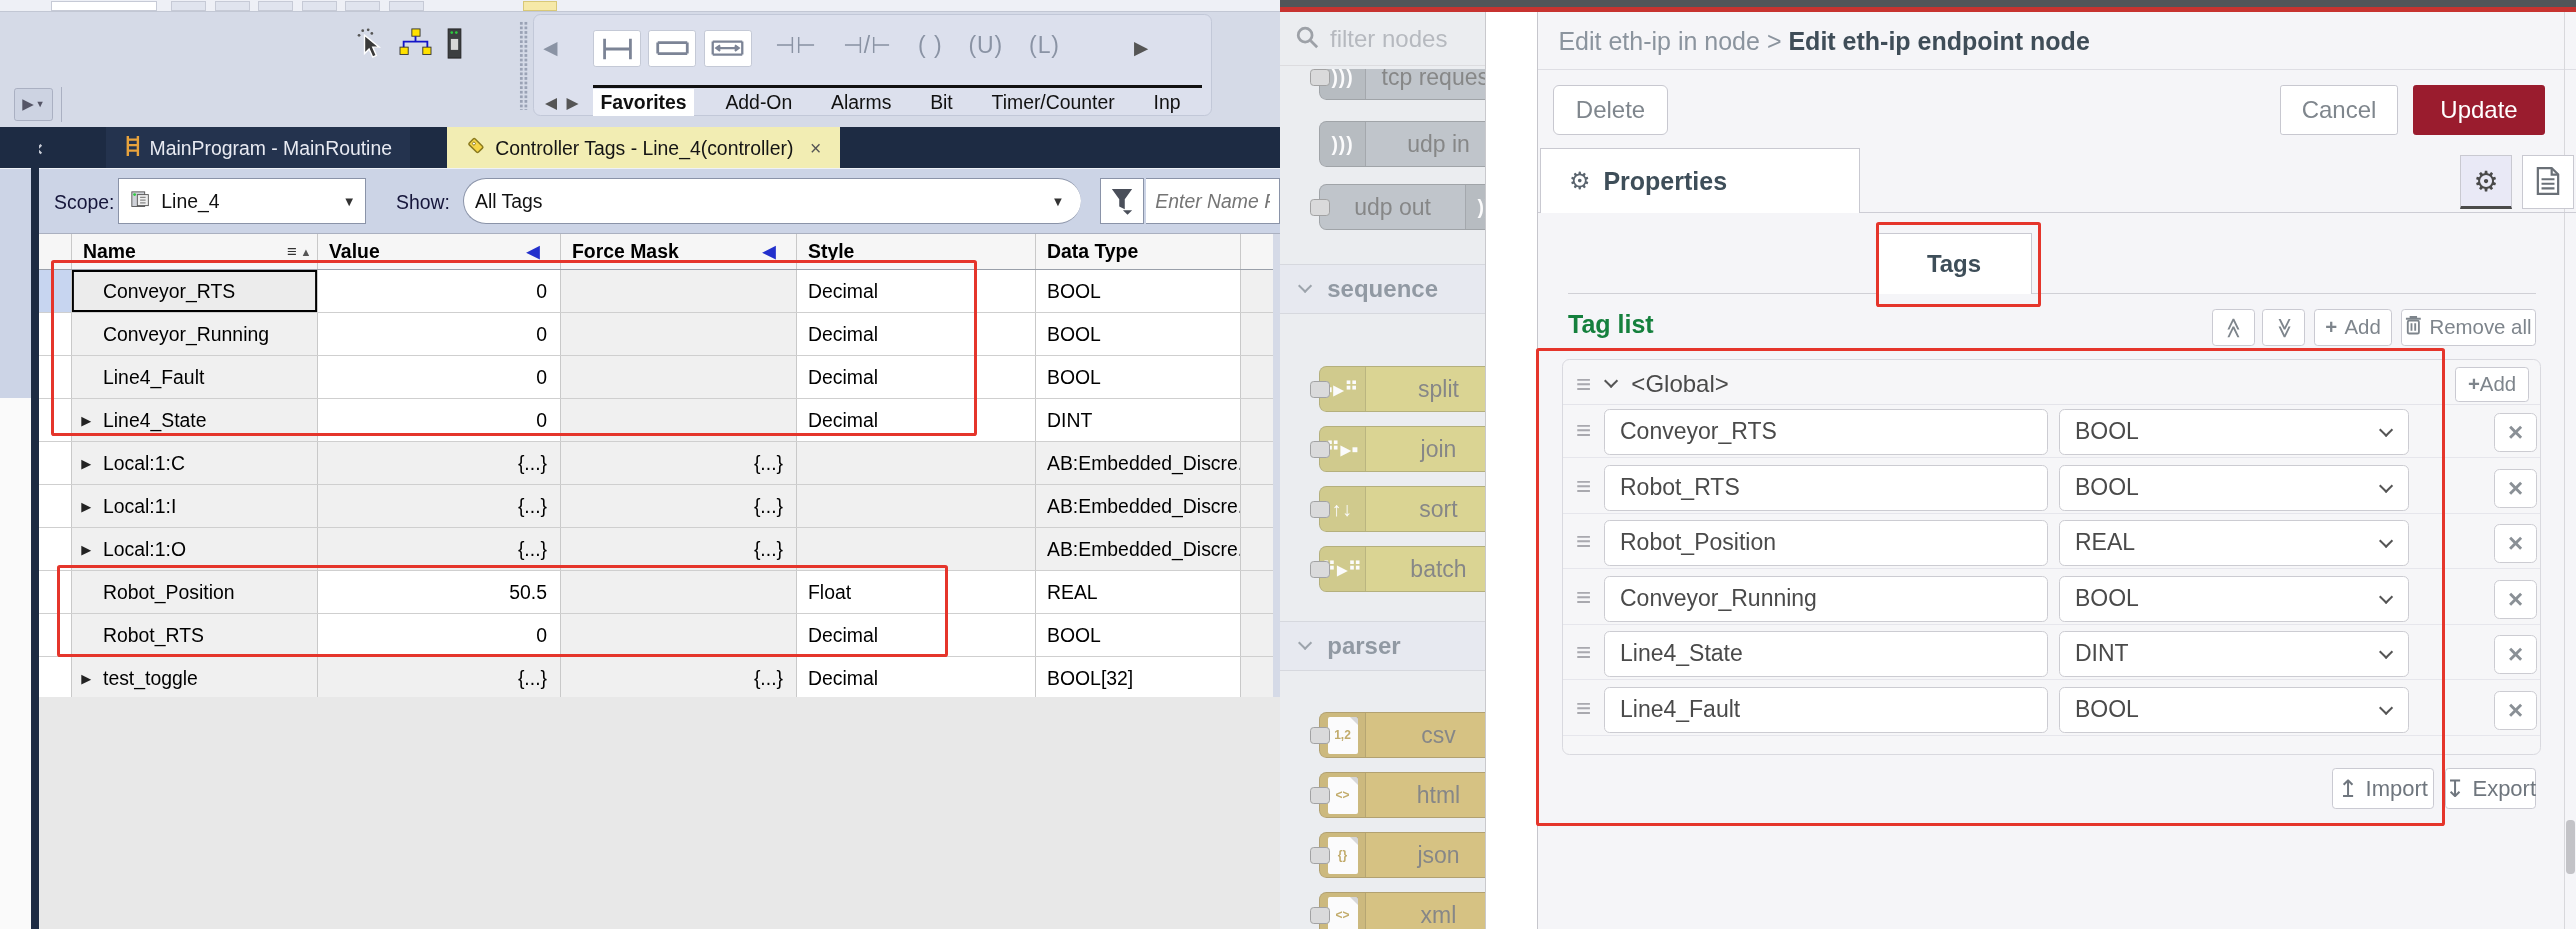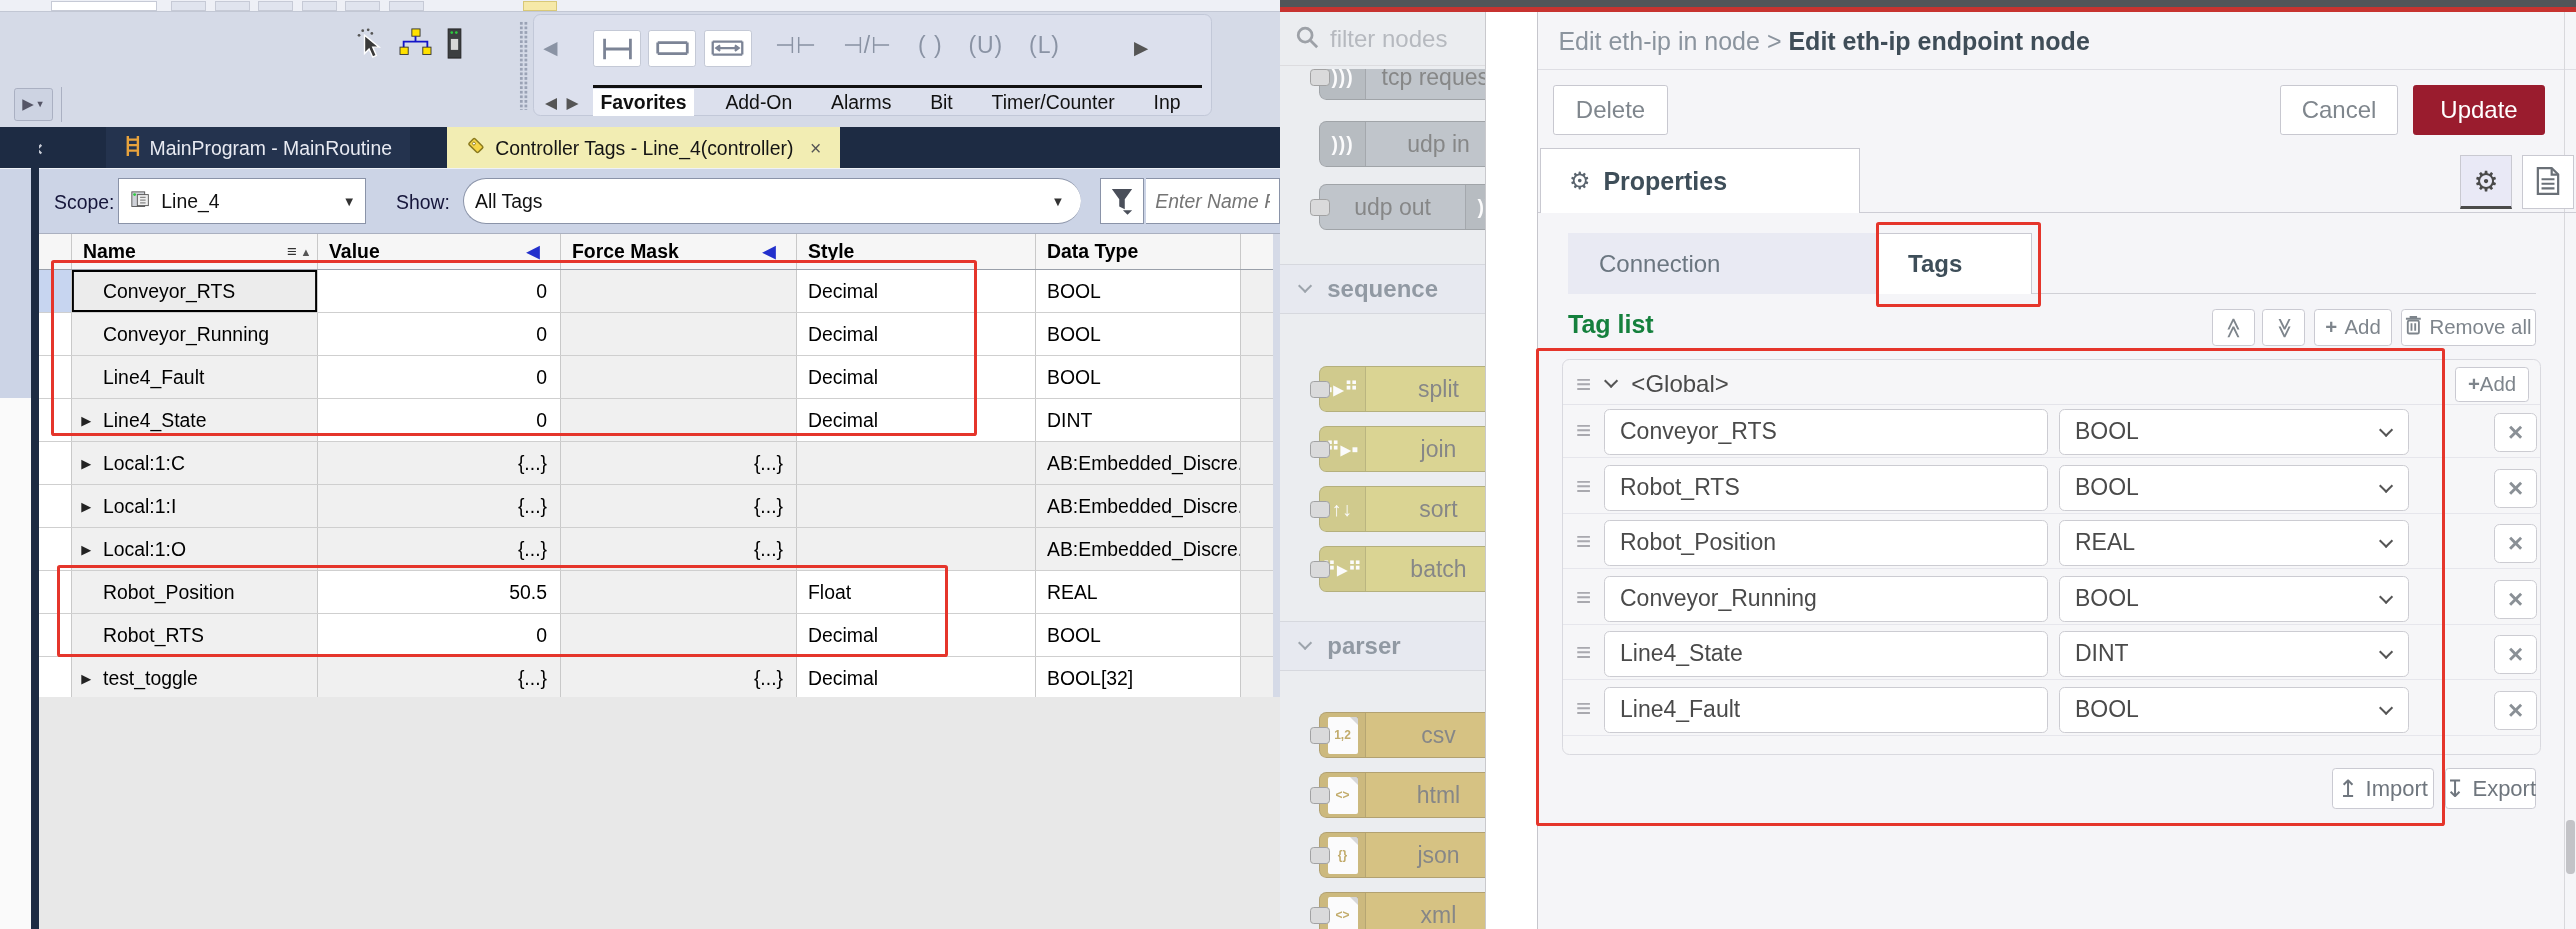--- a/index.html
+++ b/index.html
@@ -91,21 +91,21 @@
   .crumb b { color:#3f4d58; font-weight:bold; }
   .traydiv { position:absolute; left:0; top:57px; width:100%; height:0.9px; background:#dedee4; }
   .btn { position:absolute; height:50px; border:0.9px solid #c8c8d0; border-radius:2.8px; background:#fff; color:#7f868d; font-size:24px; display:flex; align-items:center; justify-content:center; }
   .btn.update { background:#9a1c2e; border-color:#9a1c2e; color:#fff; }
   .propstab { position:absolute; left:1.9px; top:136px; width:320px; height:65px; background:#fff; border:0.9px solid #c9c9d1; border-bottom:none; display:flex; align-items:center; gap:13px; padding:0 28px; font-size:25px; font-weight:bold; color:#3e4e59; z-index:3; }
   .propsline { position:absolute; left:0; top:200px; width:100%; height:0.9px; background:#cdcdd5; z-index:2; }
   .sqbtn { position:absolute; top:143px; width:52px; height:54px; border:0.9px solid #c9c9d1; background:#fff; display:flex; align-items:center; justify-content:center; z-index:3; }
   .sqbtn.gear { background:#e9e9f6; border-bottom:3.7px solid #4a4a4a; }
   .innertab { position:absolute; top:221px; height:61px; display:flex; align-items:center; padding:0 31px; font-size:24px; z-index:3; }
   .innertab.conn { left:30px; width:308px; background:#e9eaf3; color:#6b7680; }
-  .innertab.tags { left:338px; width:156px; background:#fff; border:0.9px solid #c9c9d1; border-bottom:none; color:#3e4e59; font-weight:bold; }
+  .innertab.tags { left:338px; width:156px; background:#fff; border:0.9px solid #c9c9d1; border-bottom:none; color:#3e4e59; font-weight:bold; justify-content:center; }
   .innerline { position:absolute; left:30px; top:281px; width:968px; height:0.9px; background:#d0d0d6; z-index:2; }
   .taglist-title { position:absolute; left:30px; top:298px; font-size:25px; font-weight:bold; color:#15803d; }
   .minibtn { position:absolute; top:297px; height:37px; border:0.9px solid #cacad2; border-radius:3.7px; background:#fff; color:#7e858c; font-size:20.4px; display:flex; align-items:center; justify-content:center; gap:7.4px; }
   .tagbox { position:absolute; left:24px; top:347px; width:979px; height:396px; background:#f6f6f8; border:0.9px solid #d9d9df; border-radius:7.4px; }
   .globalhdr { position:absolute; left:0; top:3.7px; width:100%; height:41px; display:flex; align-items:center; gap:15px; padding:0 13px; border-bottom:0.9px solid #e4e4ea; color:#4a4a4a; font-size:24px; }
   .handle { color:#a9a9af; font-size:26px; line-height:1; }
   .tagrow { position:absolute; left:0; width:100%; height:52px; border-bottom:0.9px solid #e6e6ec; }
   .taginput { position:absolute; left:41px; top:2.8px; width:444px; height:46px; border:0.9px solid #ccccd2; border-radius:5.6px; background:#fff; font-size:23px; color:#4a4a4a; padding:0 15px; font-family:"Liberation Sans", sans-serif; }
   .fakesel { position:absolute; left:496px; top:2.8px; width:350px; height:46px; border:0.9px solid #ccccd2; border-radius:5.6px; background:#fff; display:flex; align-items:center; padding:0 15px; font-size:23px; color:#4a4a4a; }
   .fakesel .chev { position:absolute; right:16.7px; border-color:#555; margin-top:-3.7px; }
@@ -549,21 +549,21 @@
   <div id="tray">
     <div class="crumbrow">
       <div class="crumb">
         <span>Edit eth-ip in node</span>
         <span>&gt;</span>
         <b>Edit eth-ip endpoint node</b>
       </div>
     </div>
     <div class="traydiv"></div>
 
-    <div class="btn" style="left:15px;top:73px;width:115px;">
+    <div class="btn" style="left:15px;top:73px;width:115px;border-radius:6px;">
         <span>Delete</span>
       </div>
     <div class="btn" style="left:742px;top:73px;width:118px;">
         <span>Cancel</span>
       </div>
     <div class="btn update" style="left:875px;top:73px;width:132px;">
         <span>Update</span>
       </div>
 
     <div class="propstab">
@@ -577,23 +577,20 @@
       <span>
         <svg width="24" height="30" viewBox="0 0 26 32">
             <path d="M2 2 h15 l7 7 v21 h-22 z" fill="#fff" stroke="#6a7077" stroke-width="2.4"></path>
             <path d="M17 2 v7 h7" fill="none" stroke="#6a7077" stroke-width="2.4"></path>
             <path d="M6 14 h14 M6 19 h14 M6 24 h14" stroke="#6a7077" stroke-width="2.2"></path>
           </svg>
       </span>
     </div>
     <div class="propsline"></div>
 
-    <div class="innertab conn">
-        <span>Connection</span>
-      </div>
     <div class="innertab tags">
         <span>Tags</span>
       </div>
     <div class="innerline"></div>
 
     <div class="taglist-title">Tag list</div>
     <div class="minibtn" style="left:674px;width:43px;">
         <span style="display:inline-block;transform:rotate(90deg);">≪</span>
       </div>
     <div class="minibtn" style="left:724px;width:43px;">

